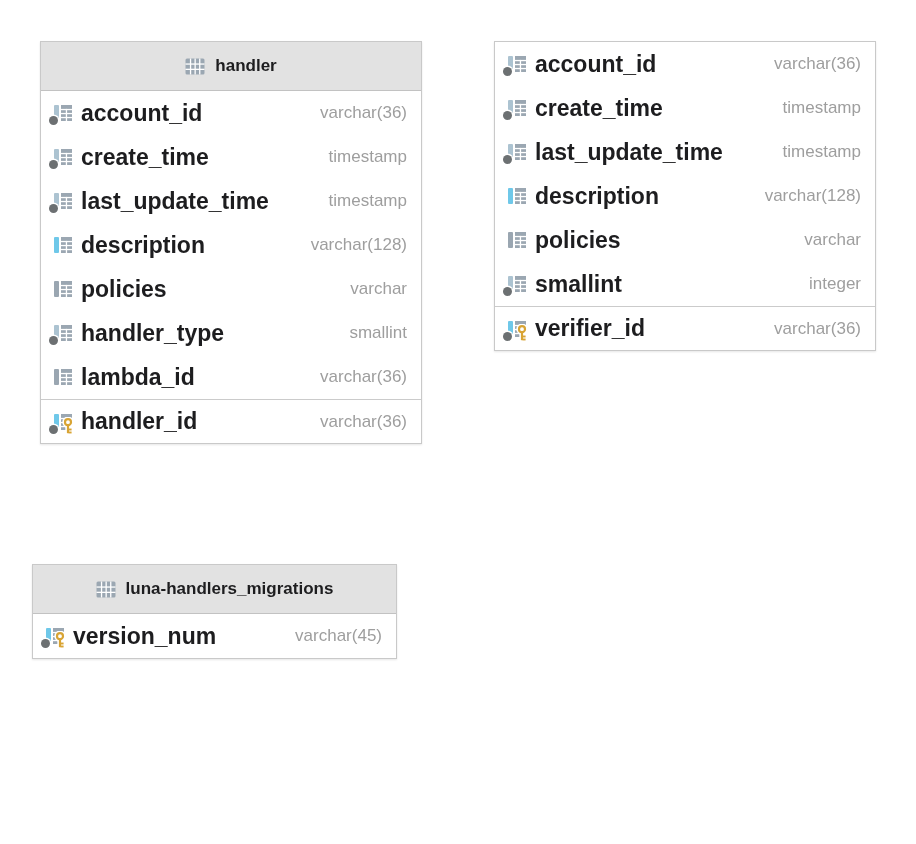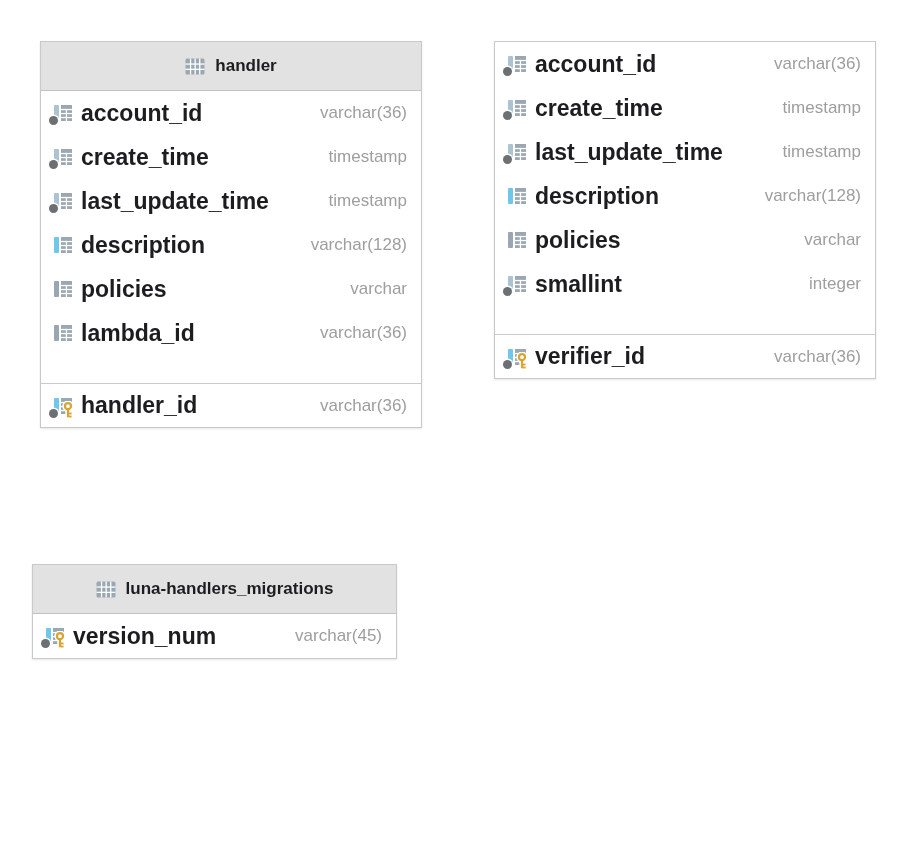--- a/index.html
+++ b/index.html
@@ -42,21 +42,21 @@
   .tbl-icon{display:inline-flex;}
 
   .row{
     height:44px;
     display:flex;
     align-items:center;
     padding:0 14px 0 10px;
     background:#ffffff;
     box-sizing:border-box;
   }
-  .row.sep{border-top:1px solid var(--sep-line,#cbcbcb);margin-top:28px;}
+  .row.sep{border-top:1px solid var(--sep-line,#cbcbcb);}
   .col-icon{
     position:relative;
     width:22px;height:22px;
     display:inline-block;
     flex:0 0 22px;
   }
   .icon-grid rect{fill:var(--grid-gray,#9ba7b2);}
   .icon-grid rect.w{fill:#ffffff;}
   .bar-blue .icon-bar{fill:var(--bar-blue,#6fc8e9);}
   .bar-gray .icon-bar{fill:var(--bar-gray,#9aa6b1);}
@@ -193,20 +193,38 @@
             <rect class="w" x="10" y="10.9" width="11" height="1.3"></rect>
             <rect class="w" x="10" y="14.9" width="11" height="1.3"></rect>
             <rect class="w" x="14.8" y="6.9" width="1.3" height="12.1"></rect>
           </g>
         </svg>
         
         
       </span>
       <span class="col-name">policies</span>
       <span class="col-type">varchar</span>
+    </div>
+        <div class="row bar-pale">
+      <span class="col-icon">
+        <svg viewBox="0 0 22 22" width="22" height="22" aria-hidden="true">
+          <rect class="icon-bar" x="3" y="3" width="5" height="16" rx="1"></rect>
+          <g class="icon-grid">
+            <rect x="10" y="3" width="11" height="16"></rect>
+            <rect class="w" x="10" y="6.9" width="11" height="1.3"></rect>
+            <rect class="w" x="10" y="10.9" width="11" height="1.3"></rect>
+            <rect class="w" x="10" y="14.9" width="11" height="1.3"></rect>
+            <rect class="w" x="14.8" y="6.9" width="1.3" height="12.1"></rect>
+          </g>
+        </svg>
+        
+        <span class="nn-dot"></span>
+      </span>
+      <span class="col-name">handler_type</span>
+      <span class="col-type">smallint</span>
     </div>
         <div class="row bar-gray">
       <span class="col-icon">
         <svg viewBox="0 0 22 22" width="22" height="22" aria-hidden="true">
           <rect class="icon-bar" x="3" y="3" width="5" height="16" rx="1"></rect>
           <g class="icon-grid">
             <rect x="10" y="3" width="11" height="16"></rect>
             <rect class="w" x="10" y="6.9" width="11" height="1.3"></rect>
             <rect class="w" x="10" y="10.9" width="11" height="1.3"></rect>
             <rect class="w" x="10" y="14.9" width="11" height="1.3"></rect>

